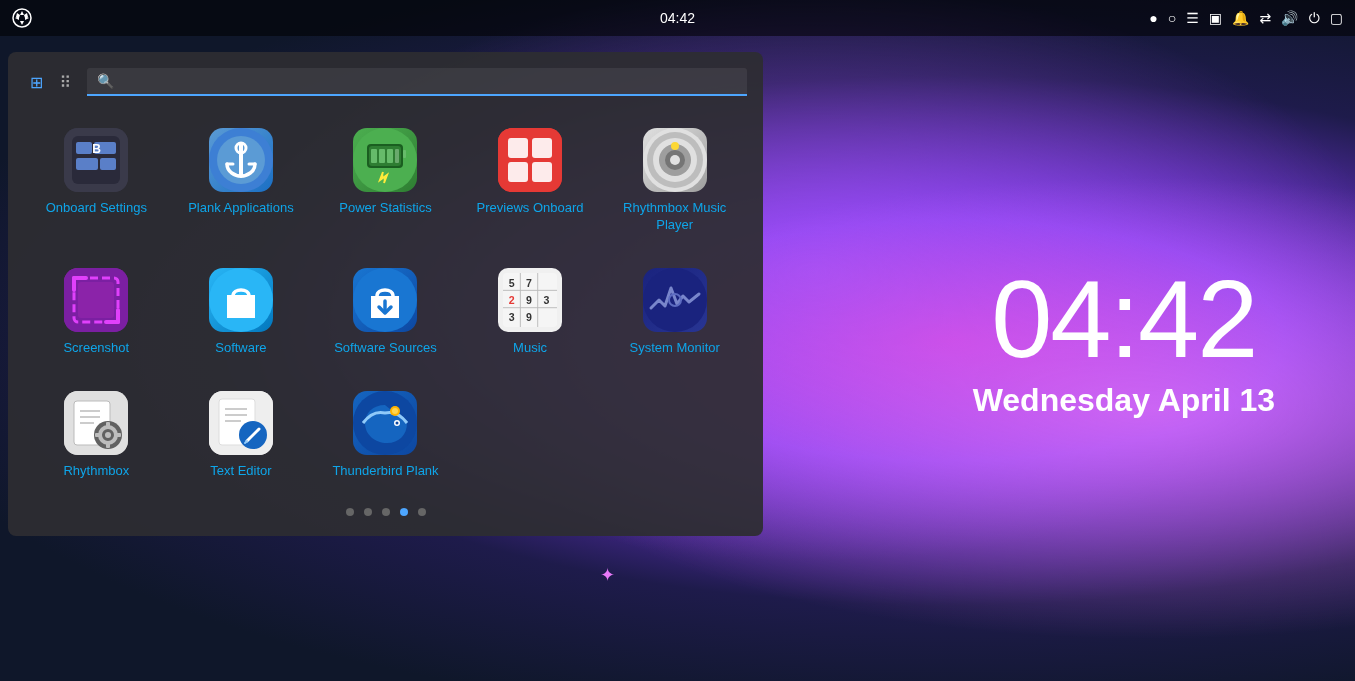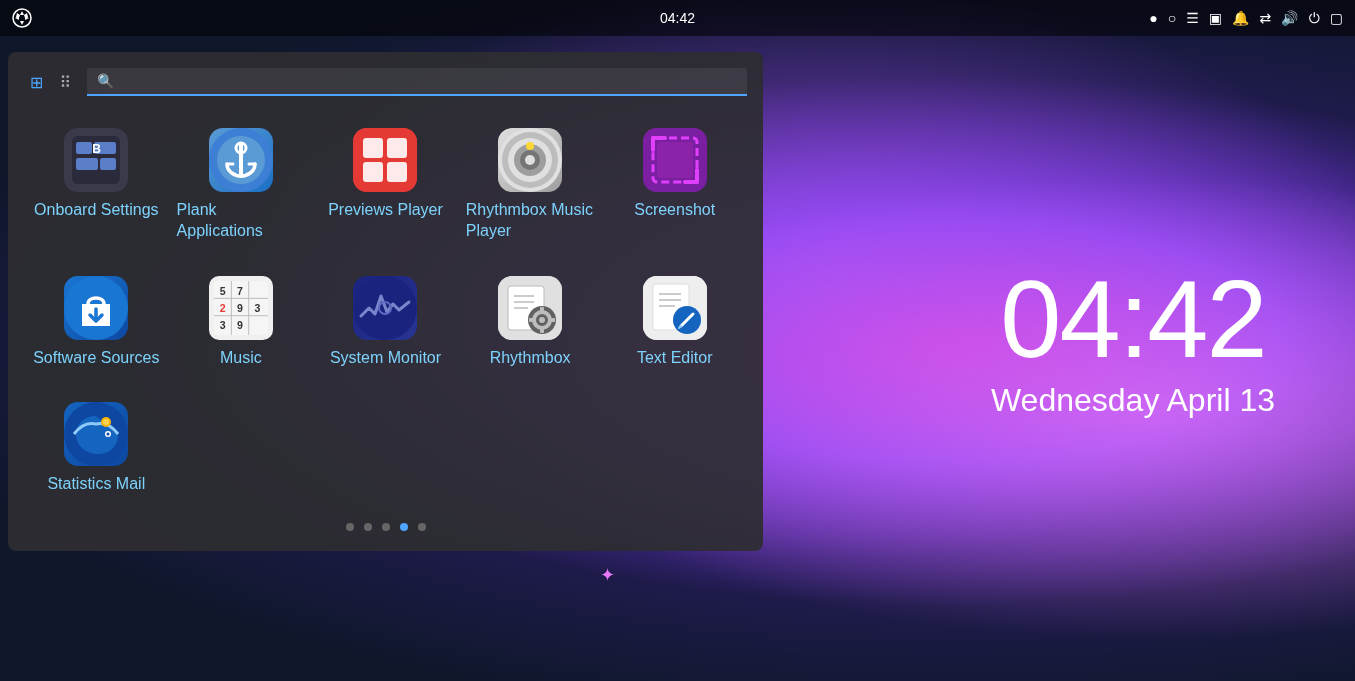--- a/index.html
+++ b/index.html
@@ -158,22 +158,23 @@
       border-radius: 14px;
       display: flex;
       align-items: center;
       justify-content: center;
       font-size: 30px;
       overflow: hidden;
       position: relative;
     }
 
     .app-label {
-      color: #7dd3fc;
-      font-size: 16px;
+      color: #0ea5e9;
+      font-size: 13px;
+      text-align: center;
       line-height: 1.3;
     }
 
     
     .pagination {
       display: flex;
       justify-content: center;
       gap: 10px;
       margin-top: 16px;
     }
@@ -203,21 +204,21 @@
 
     .clock-time {
       font-size: 110px;
       font-weight: 200;
       line-height: 1;
       letter-spacing: -2px;
     }
 
     .clock-date {
       font-size: 32px;
-      font-weight: 400;
+      font-weight: 700;
       margin-top: 8px;
     }
 
     
     .icon-onboard {
       background: #3a3a4a;
       color: #4da6ff;
       font-weight: bold;
       font-size: 28px;
       letter-spacing: -1px;
@@ -365,33 +366,51 @@
           <line x1="32" y1="16" x2="32" y2="48" stroke="white" stroke-width="4" stroke-linecap="round"></line>
           <circle cx="32" cy="20" r="5" fill="none" stroke="white" stroke-width="3"></circle>
           <path d="M18 36 C18 44 26 48 32 48 C38 48 46 44 46 36" fill="none" stroke="white" stroke-width="3.5" stroke-linecap="round"></path>
           <line x1="18" y1="36" x2="24" y2="36" stroke="white" stroke-width="3" stroke-linecap="round"></line>
           <line x1="40" y1="36" x2="46" y2="36" stroke="white" stroke-width="3" stroke-linecap="round"></line>
         </svg>
       </div>
       <span class="app-label">Plank Applications</span>
     </div>
 
+    <div class="app-item">
+      <div class="app-icon icon-power">
+        <svg width="64" height="64" viewBox="0 0 64 64">
+          <circle cx="32" cy="32" r="32" fill="#4caf50"></circle>
+          <rect x="14" y="16" width="36" height="24" rx="4" fill="#1a5e20"></rect>
+          <rect x="16" y="18" width="32" height="20" rx="3" fill="#2e7d32"></rect>
+
+          <rect x="18" y="21" width="6" height="14" rx="1" fill="#66bb6a"></rect>
+          <rect x="26" y="21" width="6" height="14" rx="1" fill="#66bb6a"></rect>
+          <rect x="34" y="21" width="6" height="14" rx="1" fill="#66bb6a"></rect>
+          <rect x="42" y="21" width="4" height="14" rx="1" fill="#a5d6a7" opacity="0.5"></rect>
+          <rect x="50" y="22" width="3" height="8" rx="1" fill="#66bb6a"></rect>
+
+          <path d="M30 44 L27 52 L34 47 L31 55" stroke="#ffeb3b" stroke-width="2" fill="#ffeb3b"></path>
+        </svg>
+      </div>
+      <span class="app-label">Power Statistics</span>
+    </div>
 
     <div class="app-item">
       <div class="app-icon icon-previews">
         <svg width="64" height="64" viewBox="0 0 64 64">
           <rect width="64" height="64" rx="12" fill="#e53935"></rect>
 
           <rect x="10" y="10" width="20" height="20" rx="3" fill="white" opacity="0.9"></rect>
           <rect x="34" y="10" width="20" height="20" rx="3" fill="white" opacity="0.9"></rect>
           <rect x="10" y="34" width="20" height="20" rx="3" fill="white" opacity="0.9"></rect>
           <rect x="34" y="34" width="20" height="20" rx="3" fill="white" opacity="0.9"></rect>
         </svg>
       </div>
-      <span class="app-label">Previews Player</span>
+      <span class="app-label">Previews Onboard</span>
     </div>
 
     <div class="app-item">
       <div class="app-icon icon-rhythmbox">
         <svg width="64" height="64" viewBox="0 0 64 64">
           <circle cx="32" cy="32" r="32" fill="#e0e0e0"></circle>
           <circle cx="32" cy="32" r="28" fill="#bdbdbd"></circle>
           <circle cx="32" cy="32" r="22" fill="#e0e0e0"></circle>
 
           <circle cx="32" cy="32" r="16" fill="#9e9e9e"></circle>
@@ -414,20 +433,32 @@
 
           <line x1="10" y1="10" x2="22" y2="10" stroke="#e040fb" stroke-width="4" stroke-linecap="round"></line>
           <line x1="10" y1="10" x2="10" y2="22" stroke="#e040fb" stroke-width="4" stroke-linecap="round"></line>
           <line x1="54" y1="54" x2="42" y2="54" stroke="#e040fb" stroke-width="4" stroke-linecap="round"></line>
           <line x1="54" y1="54" x2="54" y2="42" stroke="#e040fb" stroke-width="4" stroke-linecap="round"></line>
         </svg>
       </div>
       <span class="app-label">Screenshot</span>
     </div>
 
+    <div class="app-item">
+      <div class="app-icon icon-software">
+        <svg width="64" height="64" viewBox="0 0 64 64">
+          <circle cx="32" cy="32" r="32" fill="#29b6f6"></circle>
+
+          <path d="M18 28 L18 50 L46 50 L46 28 Z" fill="white"></path>
+          <path d="M24 28 C24 20 40 20 40 28" fill="none" stroke="white" stroke-width="3.5"></path>
+          <path d="M18 28 L46 28" stroke="white" stroke-width="2"></path>
+        </svg>
+      </div>
+      <span class="app-label">Software</span>
+    </div>
 
     <div class="app-item">
       <div class="app-icon icon-software-sources">
         <svg width="64" height="64" viewBox="0 0 64 64">
           <circle cx="32" cy="32" r="32" fill="#1976d2"></circle>
 
           <path d="M18 28 L18 50 L46 50 L46 28 Z" fill="white"></path>
           <path d="M24 28 C24 20 40 20 40 28" fill="none" stroke="white" stroke-width="3.5"></path>
 
           <line x1="32" y1="33" x2="32" y2="44" stroke="#1976d2" stroke-width="3.5" stroke-linecap="round"></line>
@@ -523,21 +554,21 @@
 
           <path d="M10 32 C16 24 24 20 32 22 C40 20 48 24 54 32" fill="none" stroke="#90caf9" stroke-width="3"></path>
 
           <circle cx="42" cy="20" r="5" fill="#ffb300"></circle>
           <circle cx="42" cy="20" r="3" fill="#ffd54f"></circle>
 
           <circle cx="44" cy="32" r="3" fill="white"></circle>
           <circle cx="44" cy="32" r="1.5" fill="#0d47a1"></circle>
         </svg>
       </div>
-      <span class="app-label">Statistics Mail</span>
+      <span class="app-label">Thunderbird Plank</span>
     </div>
 
   </div>
 
   <div class="pagination">
     <div class="dot"></div>
     <div class="dot"></div>
     <div class="dot"></div>
     <div class="dot active"></div>
     <div class="dot"></div>

